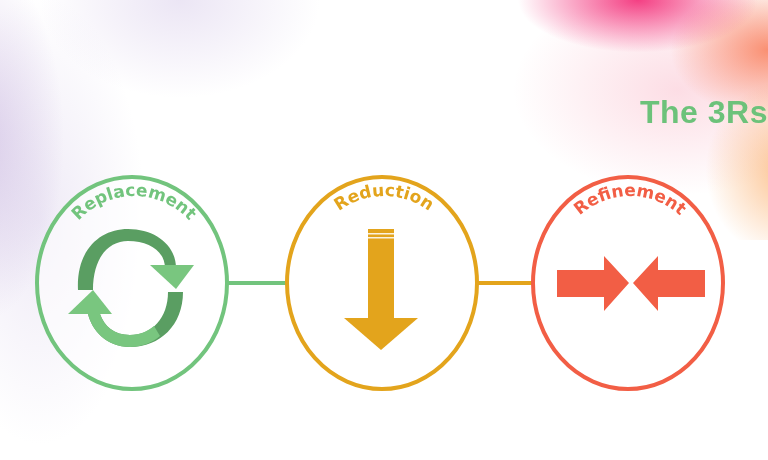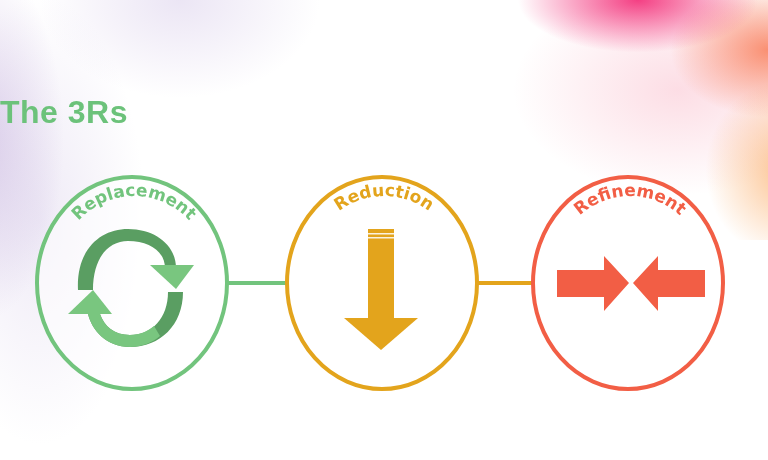--- a/index.html
+++ b/index.html
@@ -18,21 +18,21 @@
   }
   .splash-warm {
     position: absolute; right: -40px; top: -60px; width: 420px; height: 300px;
     background:
       radial-gradient(ellipse 160px 70px at 250px 60px, rgba(242,30,110,0.85), rgba(242,30,110,0) 75%),
       radial-gradient(ellipse 130px 90px at 380px 110px, rgba(248,110,70,0.75), rgba(248,110,70,0) 75%),
       radial-gradient(ellipse 110px 120px at 400px 230px, rgba(250,160,80,0.65), rgba(250,160,80,0) 75%),
       radial-gradient(ellipse 220px 140px at 290px 150px, rgba(245,120,150,0.25), rgba(245,120,150,0) 75%);
   }
   .title {
-    position: absolute; left: 0; width: 768px; top: 94px; text-align: left;
+    position: absolute; left: 0; width: 768px; top: 94px; text-align: right;
     font-family: "Liberation Sans", sans-serif; font-weight: bold;
     font-size: 32px; letter-spacing: 0.5px;
   }
   svg.diagram { position: absolute; left: 0; top: 0; }
   .label-text {
     font-family: "DejaVu Sans", sans-serif; font-weight: bold; font-size: 17px;
   }
 </style>
 </head>
 <body>

